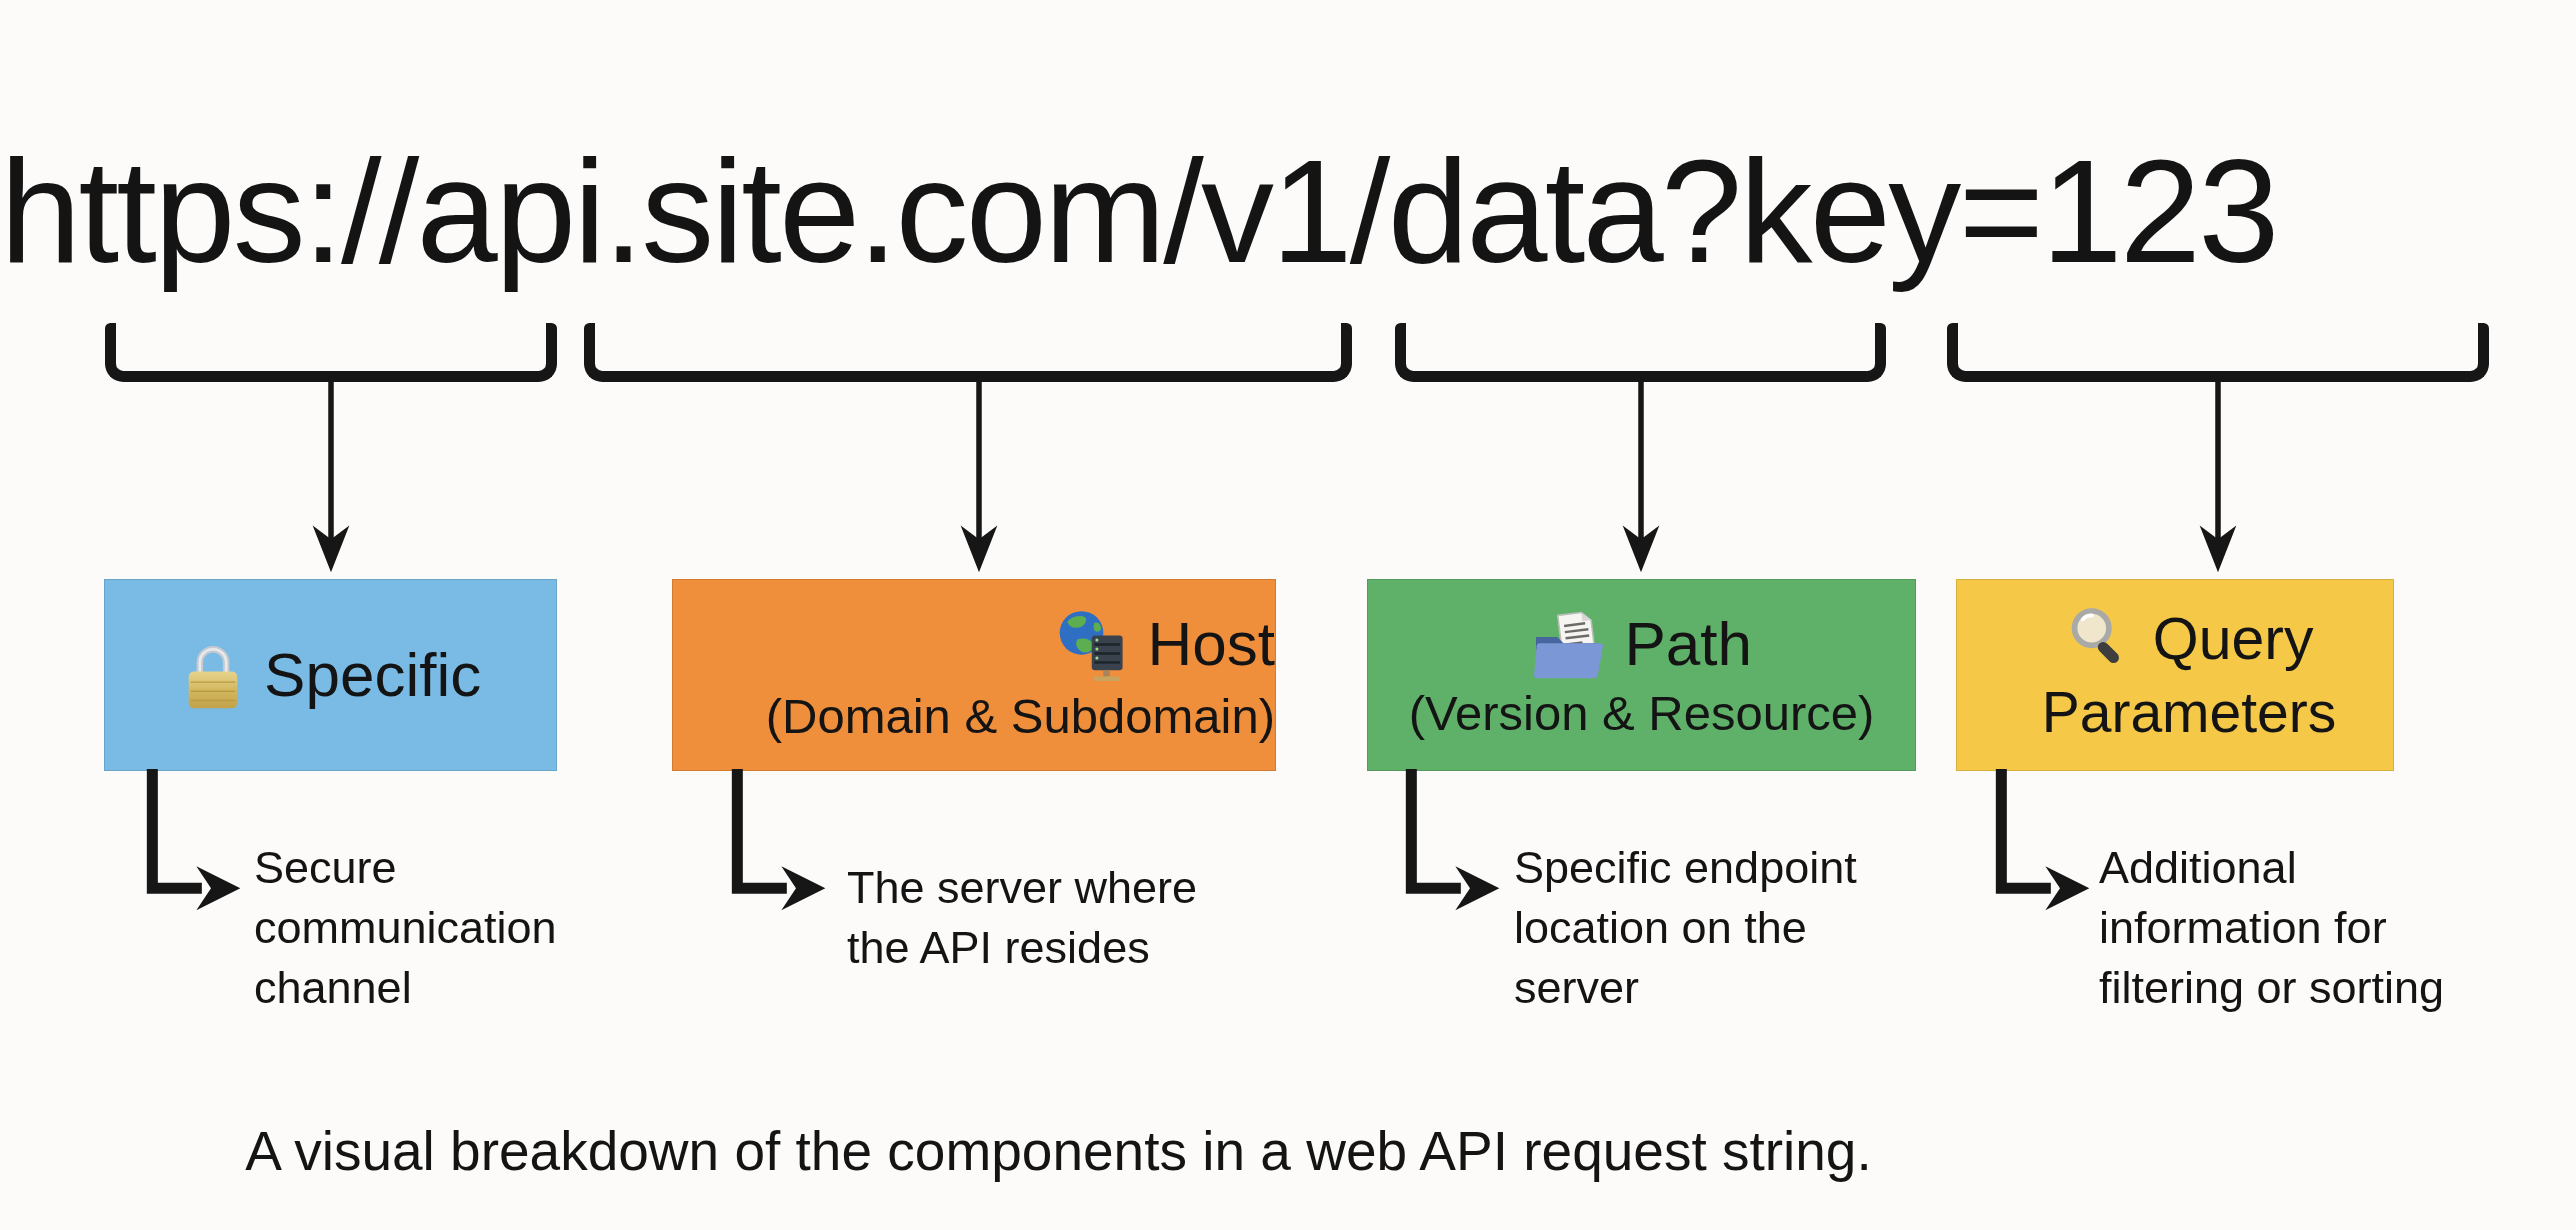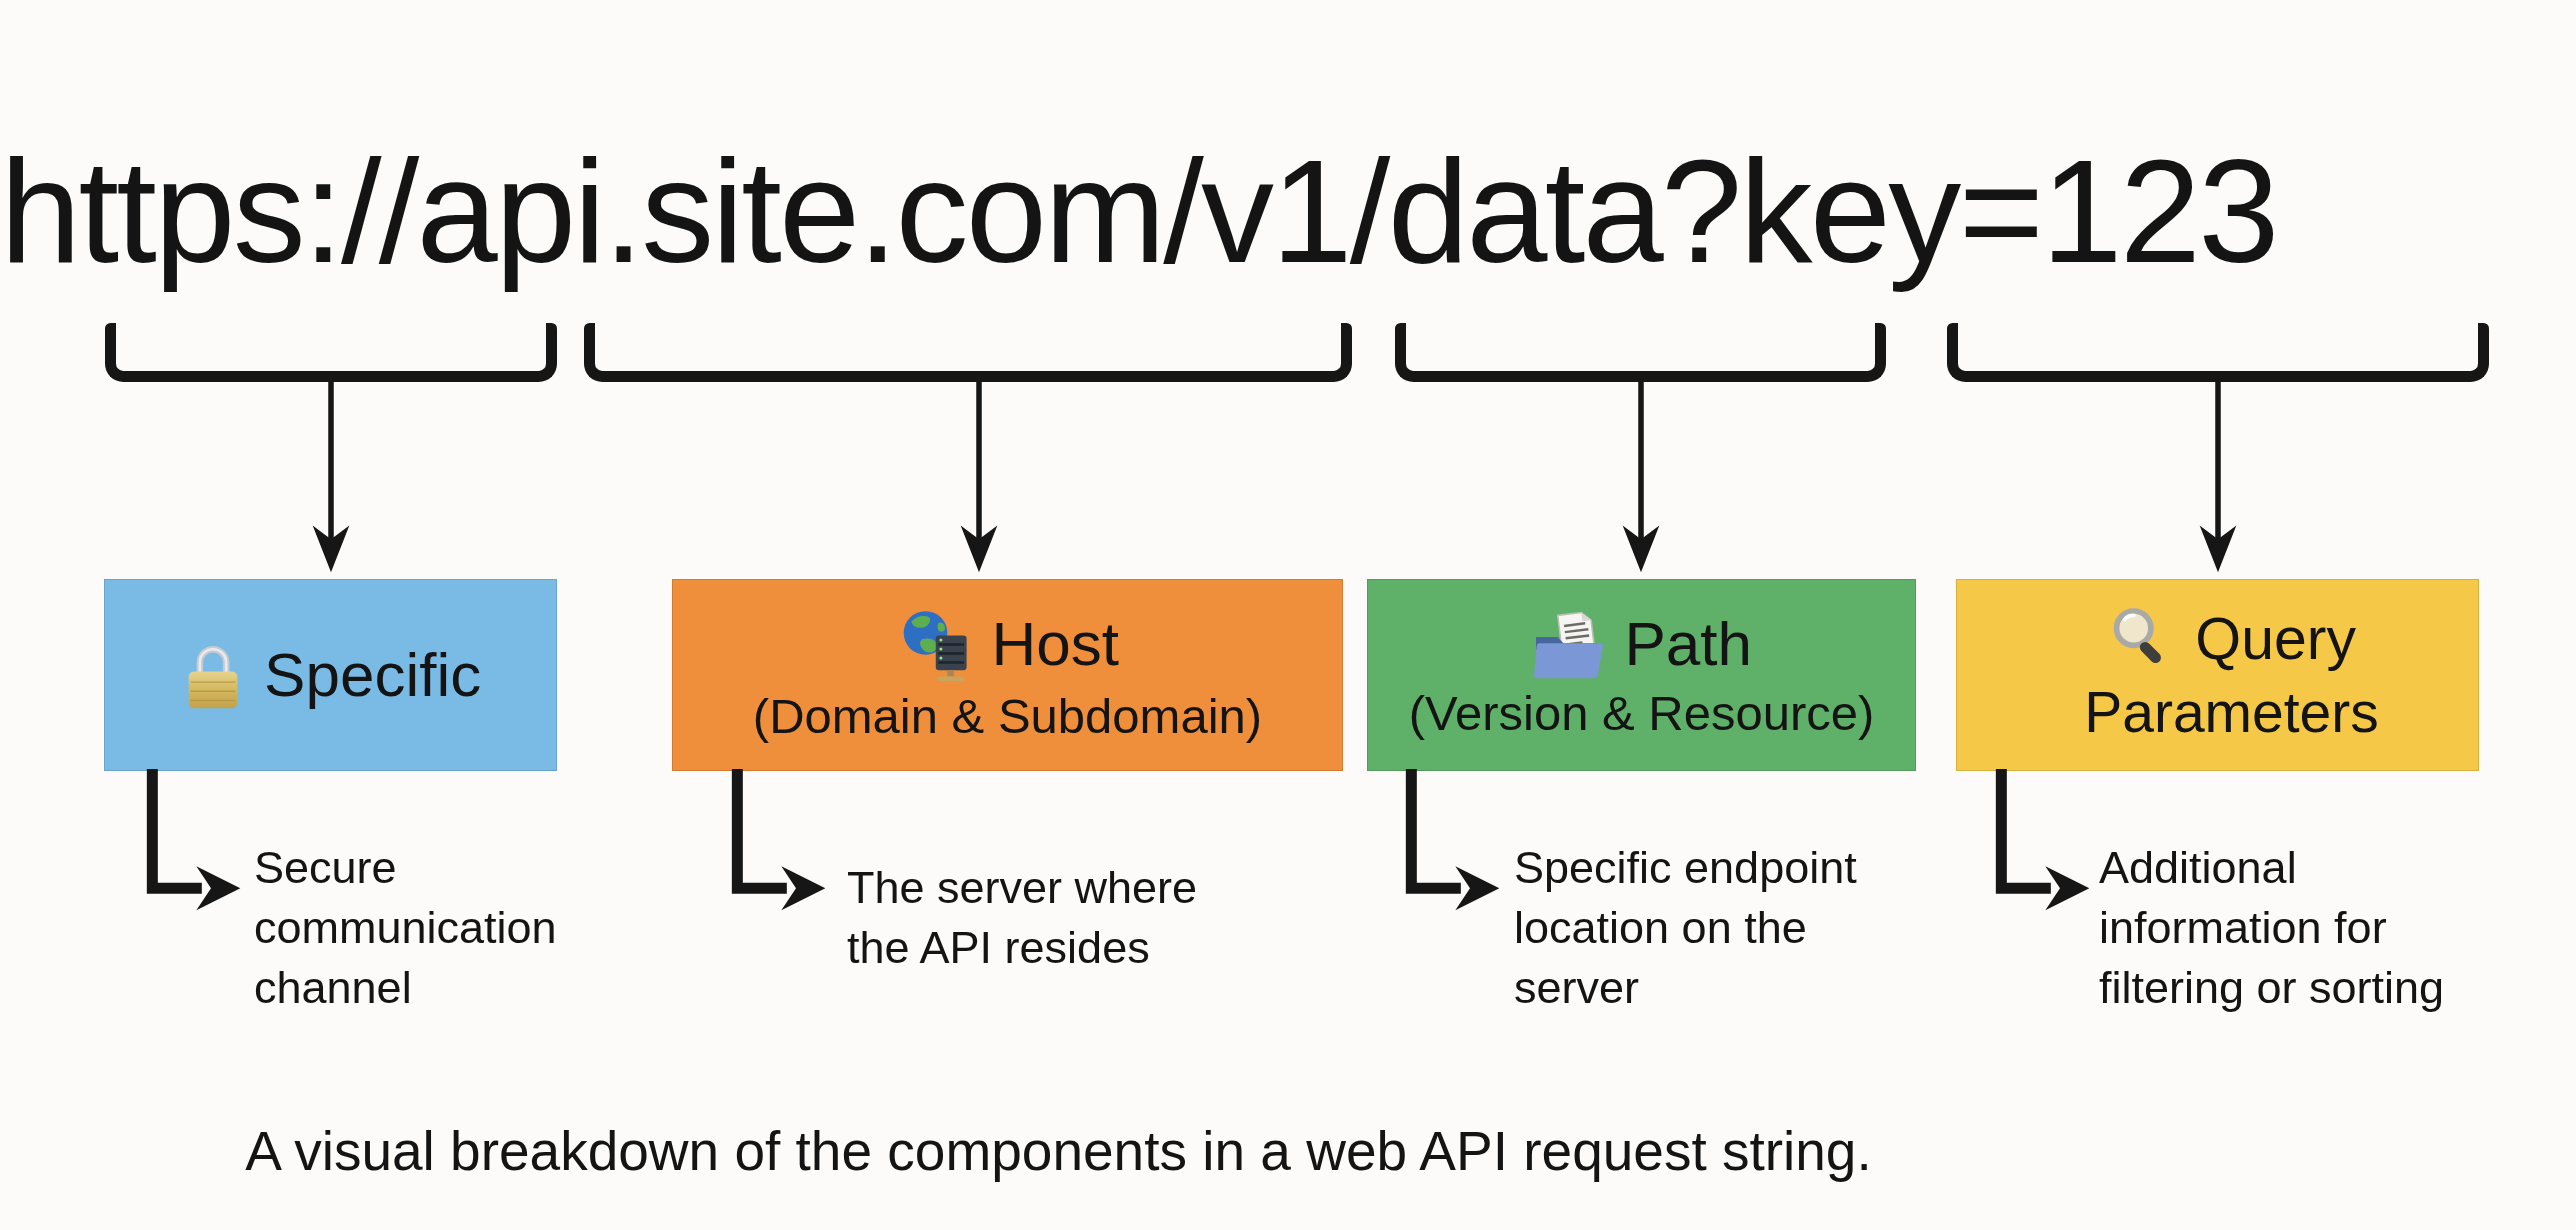--- a/index.html
+++ b/index.html
@@ -105,21 +105,21 @@
           <line x1="16" y1="64" x2="84" y2="64" stroke="#B99A43" stroke-width="2"></line>
           <line x1="16" y1="78" x2="84" y2="78" stroke="#B99A43" stroke-width="2"></line>
           <line x1="16" y1="92" x2="84" y2="92" stroke="#B99A43" stroke-width="2"></line>
         </svg>
       </span>
       <span class="box-label">Specific</span>
     </div>
 
   </div>
 
-  <div class="box box2" style="left: 672px; width: 671px; background: rgb(239, 142, 59);">
+  <div class="box box2" style="left: 672px; width: 604px; background: rgb(239, 142, 59); align-items: flex-end;">
     <div class="box-line1">
       <span class="icon">
         <svg width="77" height="77" viewBox="0 0 120 120">
           <circle cx="46" cy="42" r="34" fill="#2E6FC4"></circle>
           <path d="M24 24 q10 -10 24 -8 q8 2 4 10 q-4 8 -14 8 q-12 0 -14 -10z" fill="#5CAE4F"></path>
           <path d="M40 52 q14 -4 22 4 q6 8 -2 14 q-10 6 -18 -2 q-8 -8 -2 -16z" fill="#5CAE4F"></path>
           <path d="M66 26 q8 -2 10 6 q2 8 -6 8 q-8 -2 -4 -14z" fill="#5CAE4F"></path>
           <rect x="62" y="46" width="48" height="54" rx="5" fill="#39424D"></rect>
           <line x1="66" y1="60" x2="106" y2="60" stroke="#1E242B" stroke-width="4"></line>
           <line x1="66" y1="74" x2="106" y2="74" stroke="#1E242B" stroke-width="4"></line>
@@ -150,21 +150,21 @@
           </g>
           <path d="M8 44 h34 l10 10 h54 v10 H8 z" fill="#47659E"></path>
           <path d="M14 54 h96 q6 0 5 6 l-8 44 q-1 6 -7 6 H10 q-6 0 -5 -6 l4 -44 q0 -6 5 -6 z" fill="#7B97D6"></path>
         </svg>
       </span>
       <span class="box-label">Path</span>
     </div>
     <div class="box-sublabel">(Version &amp; Resource)</div>
   </div>
 
-  <div class="box box4" style="left: 1956px; width: 523px; background: rgb(245, 201, 71); padding-left: 28px;">
+  <div class="box box4" style="left: 1956px; width: 438px; background: rgb(245, 201, 71); padding-left: 28px;">
     <div class="box-line1">
       <span class="icon">
         <svg width="70" height="70" viewBox="0 0 110 110">
           <circle cx="42" cy="38" r="27" fill="#EFE6CC" stroke="#A9A9A7" stroke-width="9"></circle>
           <path d="M28 24 a18 18 0 0 1 14 -6" fill="none" stroke="#FFFFFF" stroke-width="6" stroke-linecap="round"></path>
           <rect x="60" y="56" width="40" height="17" rx="8.5" transform="rotate(45 60 56)" fill="#3E3E3E"></rect>
         </svg>
       </span>
       <span class="box-label">Query</span>
     </div>

